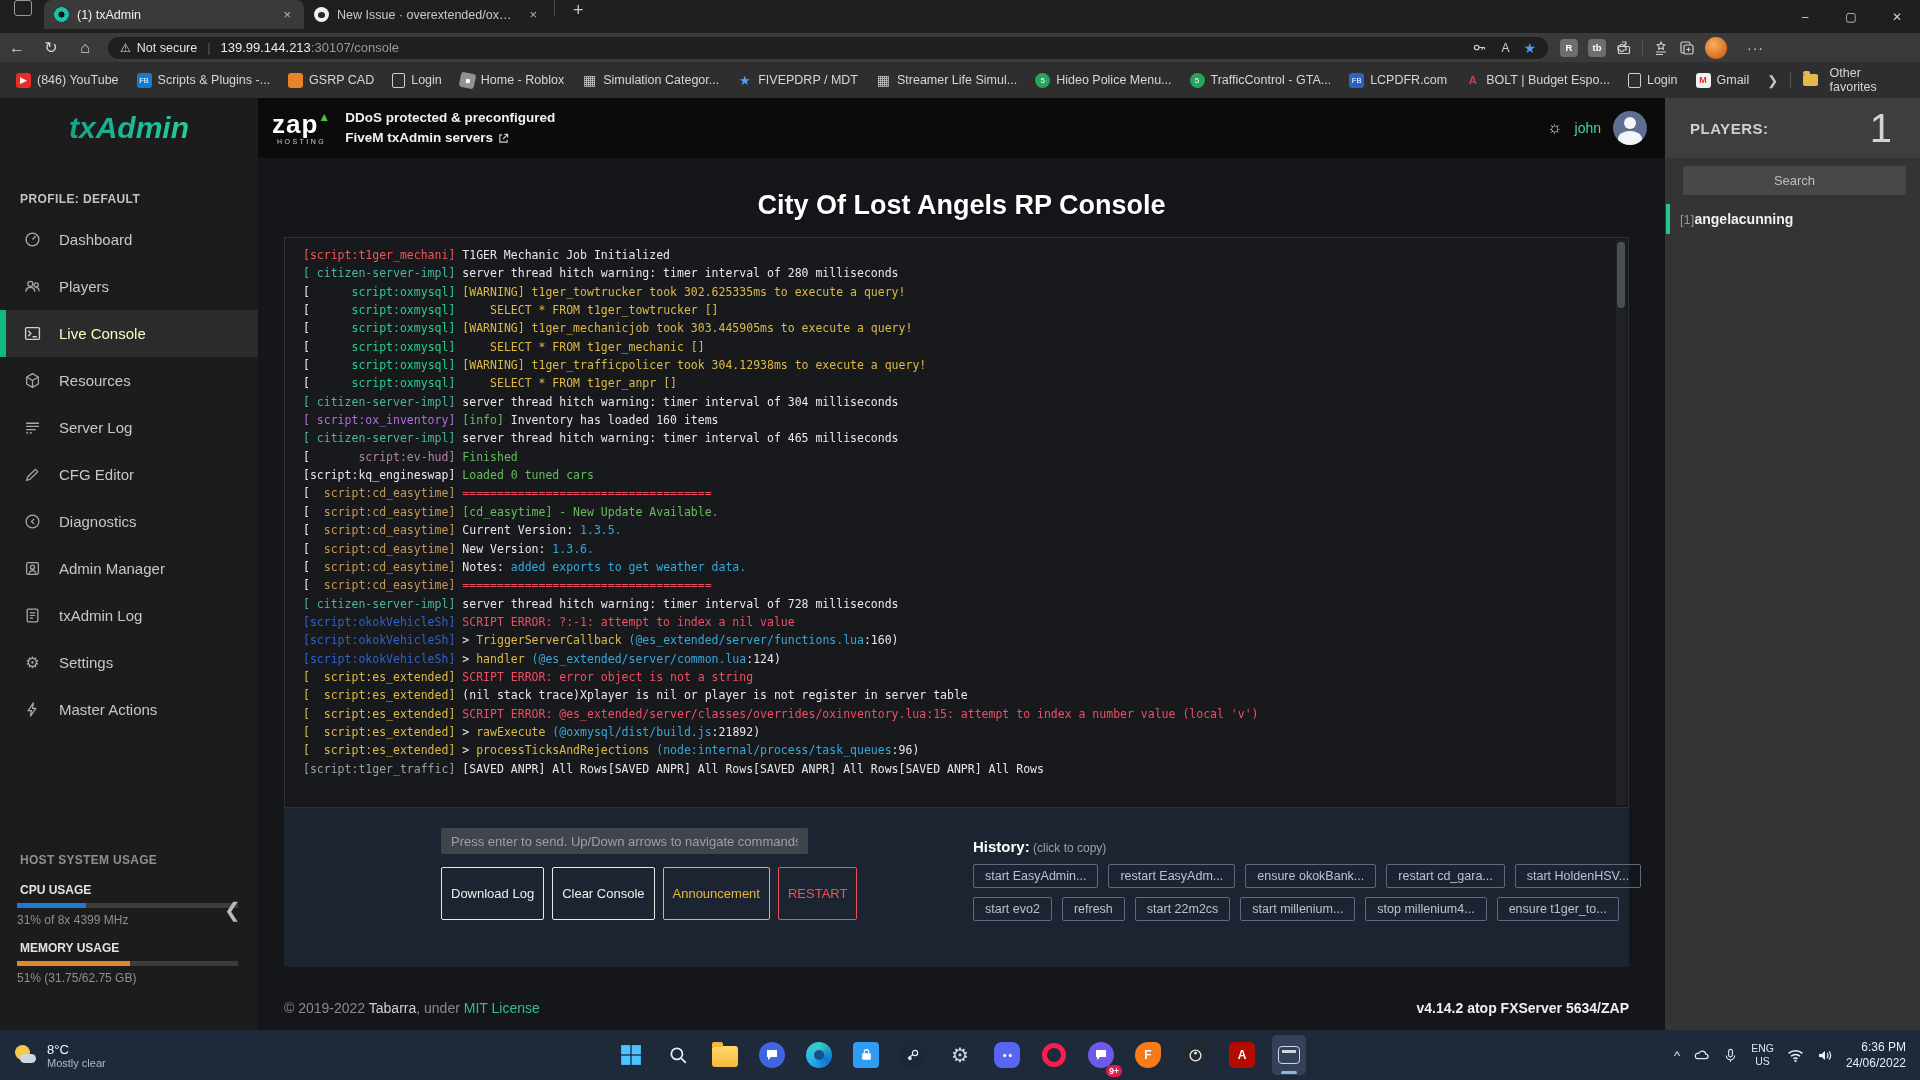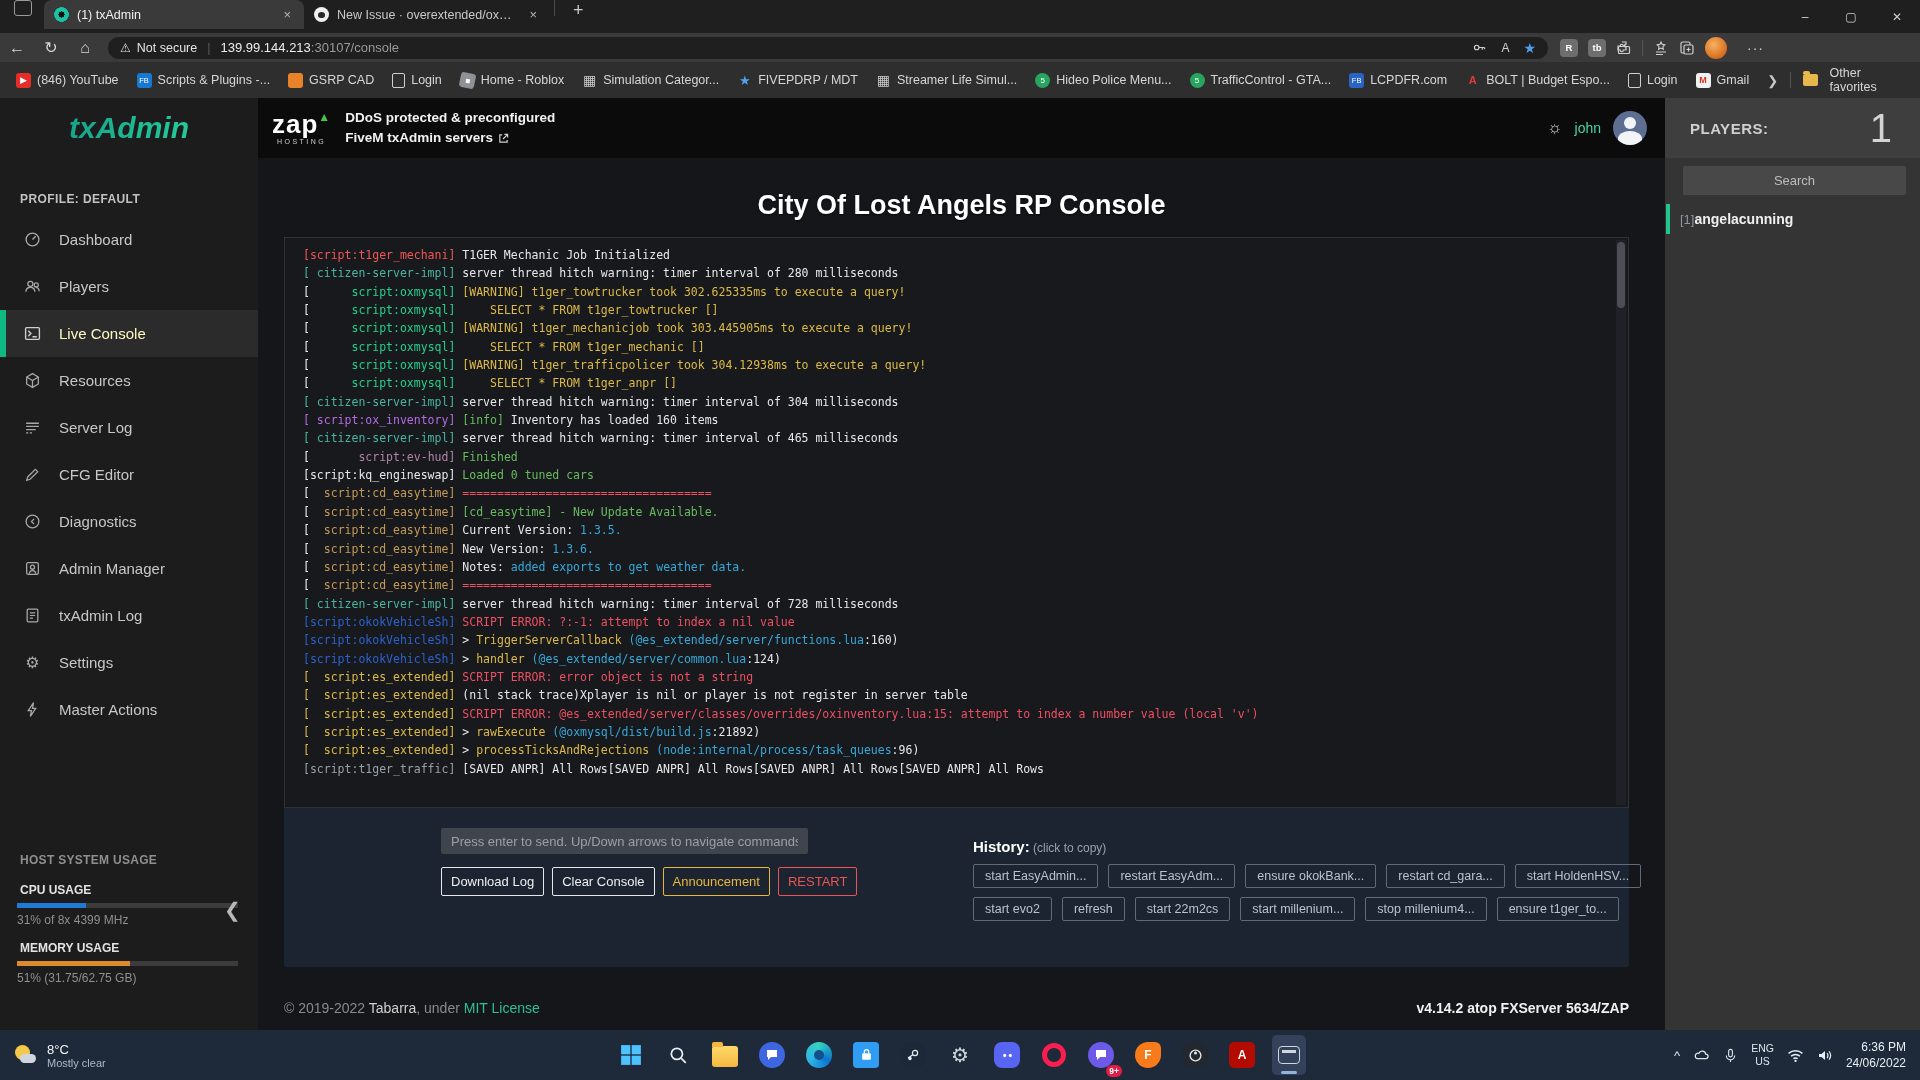--- a/index.html
+++ b/index.html
@@ -90,21 +90,21 @@
   .cline .msg{margin-left:7px;}
   .c-w{color:#e8e8e8}.c-teal{color:#4ab5a2}.c-red{color:#f05656}.c-grn{color:#23d18b}.c-yel{color:#ddba45}
   .c-succ{color:#67bd5d}.c-tan{color:#c59a56}.c-vio{color:#b36ae2}.c-pnk{color:#b184a6}.c-mag{color:#ad64d4}
   .c-blu{color:#2d62cc}.c-cyn{color:#36a8d8}.c-err{color:#ef4f63}.c-gry{color:#9aa0a8}
   #logscroll{position:absolute;right:2px;top:2px;width:10px;height:565px;background:#1f2126;}
   #logthumb{position:absolute;left:1px;top:2px;width:8px;height:66px;background:#4b4e54;border-radius:4px;}
   #cmdinput{position:absolute;left:157px;top:591px;width:367px;height:26px;background:#40454d;border:none;border-radius:2px;
             color:#e8e8e8;font-size:13px;padding:0 10px;box-sizing:border-box;}
   #cmdinput::placeholder{color:#9aa0a8;}
   #btnrow{position:absolute;left:157px;top:630px;display:flex;gap:8px;}
-  .cbtn{height:27px;padding:0 9px;background:transparent;border-radius:2px;font-size:13px;display:flex;align-items:center;}
+  .cbtn{height:27px;padding:12px 9px;background:transparent;border-radius:2px;font-size:13px;display:flex;align-items:center;}
   .cbtn.light{border:1px solid #e8e8e8;color:#eeeeee;}
   .cbtn.warn{border:1px solid #e7b73c;color:#e7b73c;}
   .cbtn.danger{border:1px solid #ea5455;color:#ea5455;}
   #history{position:absolute;left:689px;top:585px;width:640px;margin-top:16px;}
   #histlabel{font-size:15px;color:#fff;}
   #histlabel b{font-weight:bold;}
   #histlabel .hint{font-size:12px;color:#98a2ad;font-weight:normal;}
   .hrow{display:flex;gap:10px;margin-top:9px;}
   .hbtn{padding:4px 11px;border:1px solid #5d6b7e;border-radius:2px;color:#b8c2cf;font-size:12.5px;background:transparent;white-space:nowrap;}
   #footer{position:absolute;left:26px;top:842px;width:1345px;display:flex;font-size:14px;color:#8a8a8a;}

